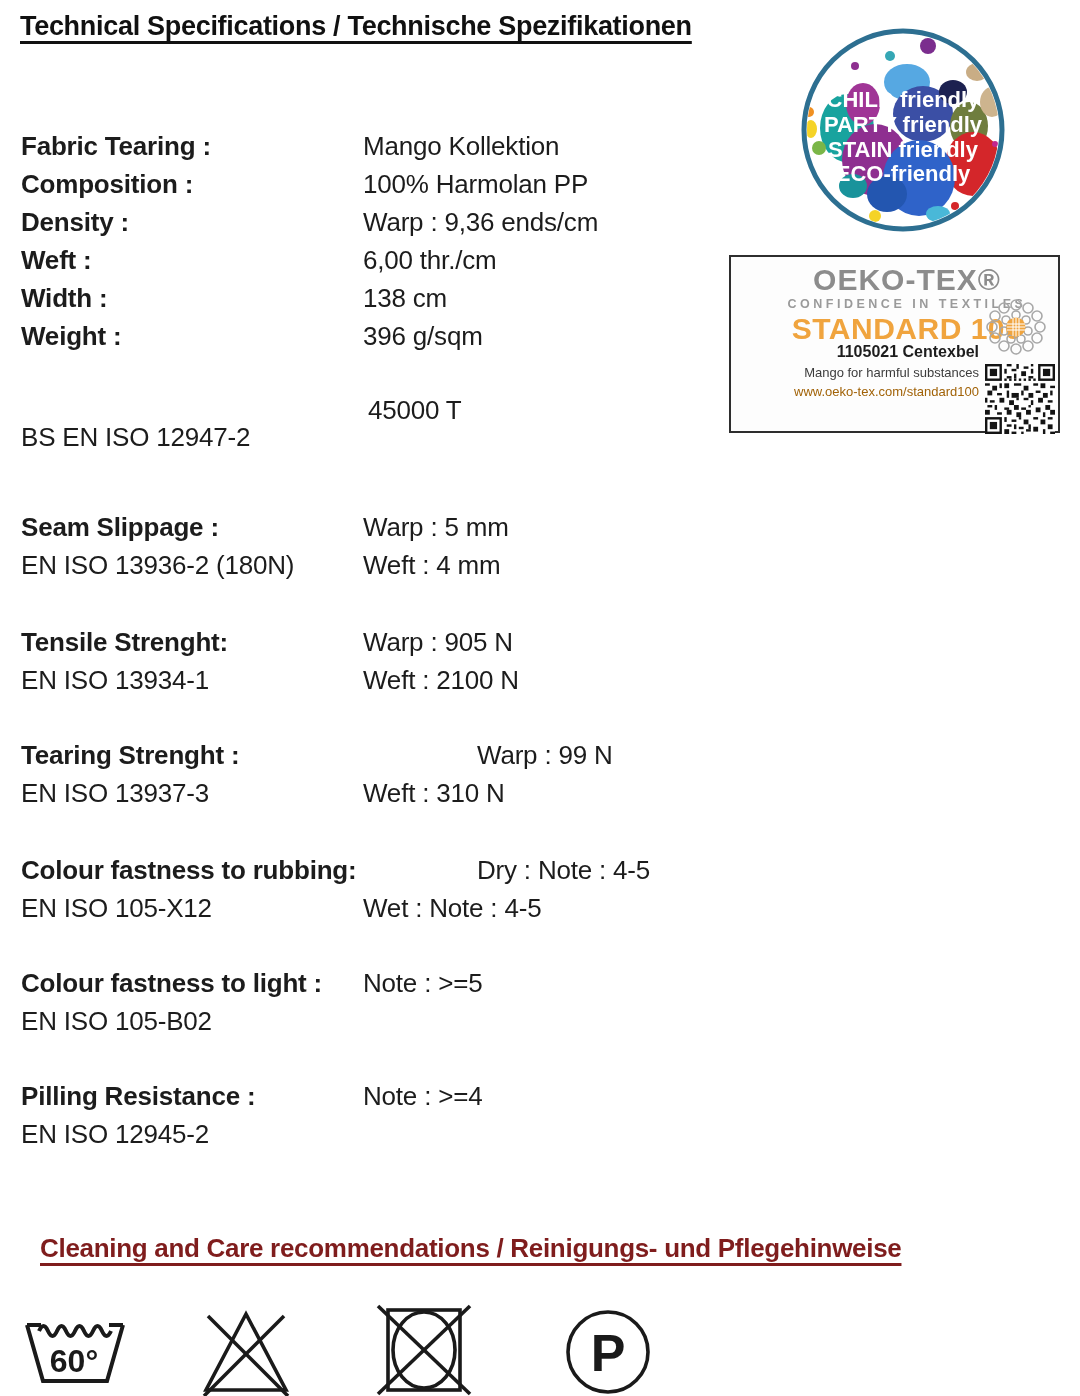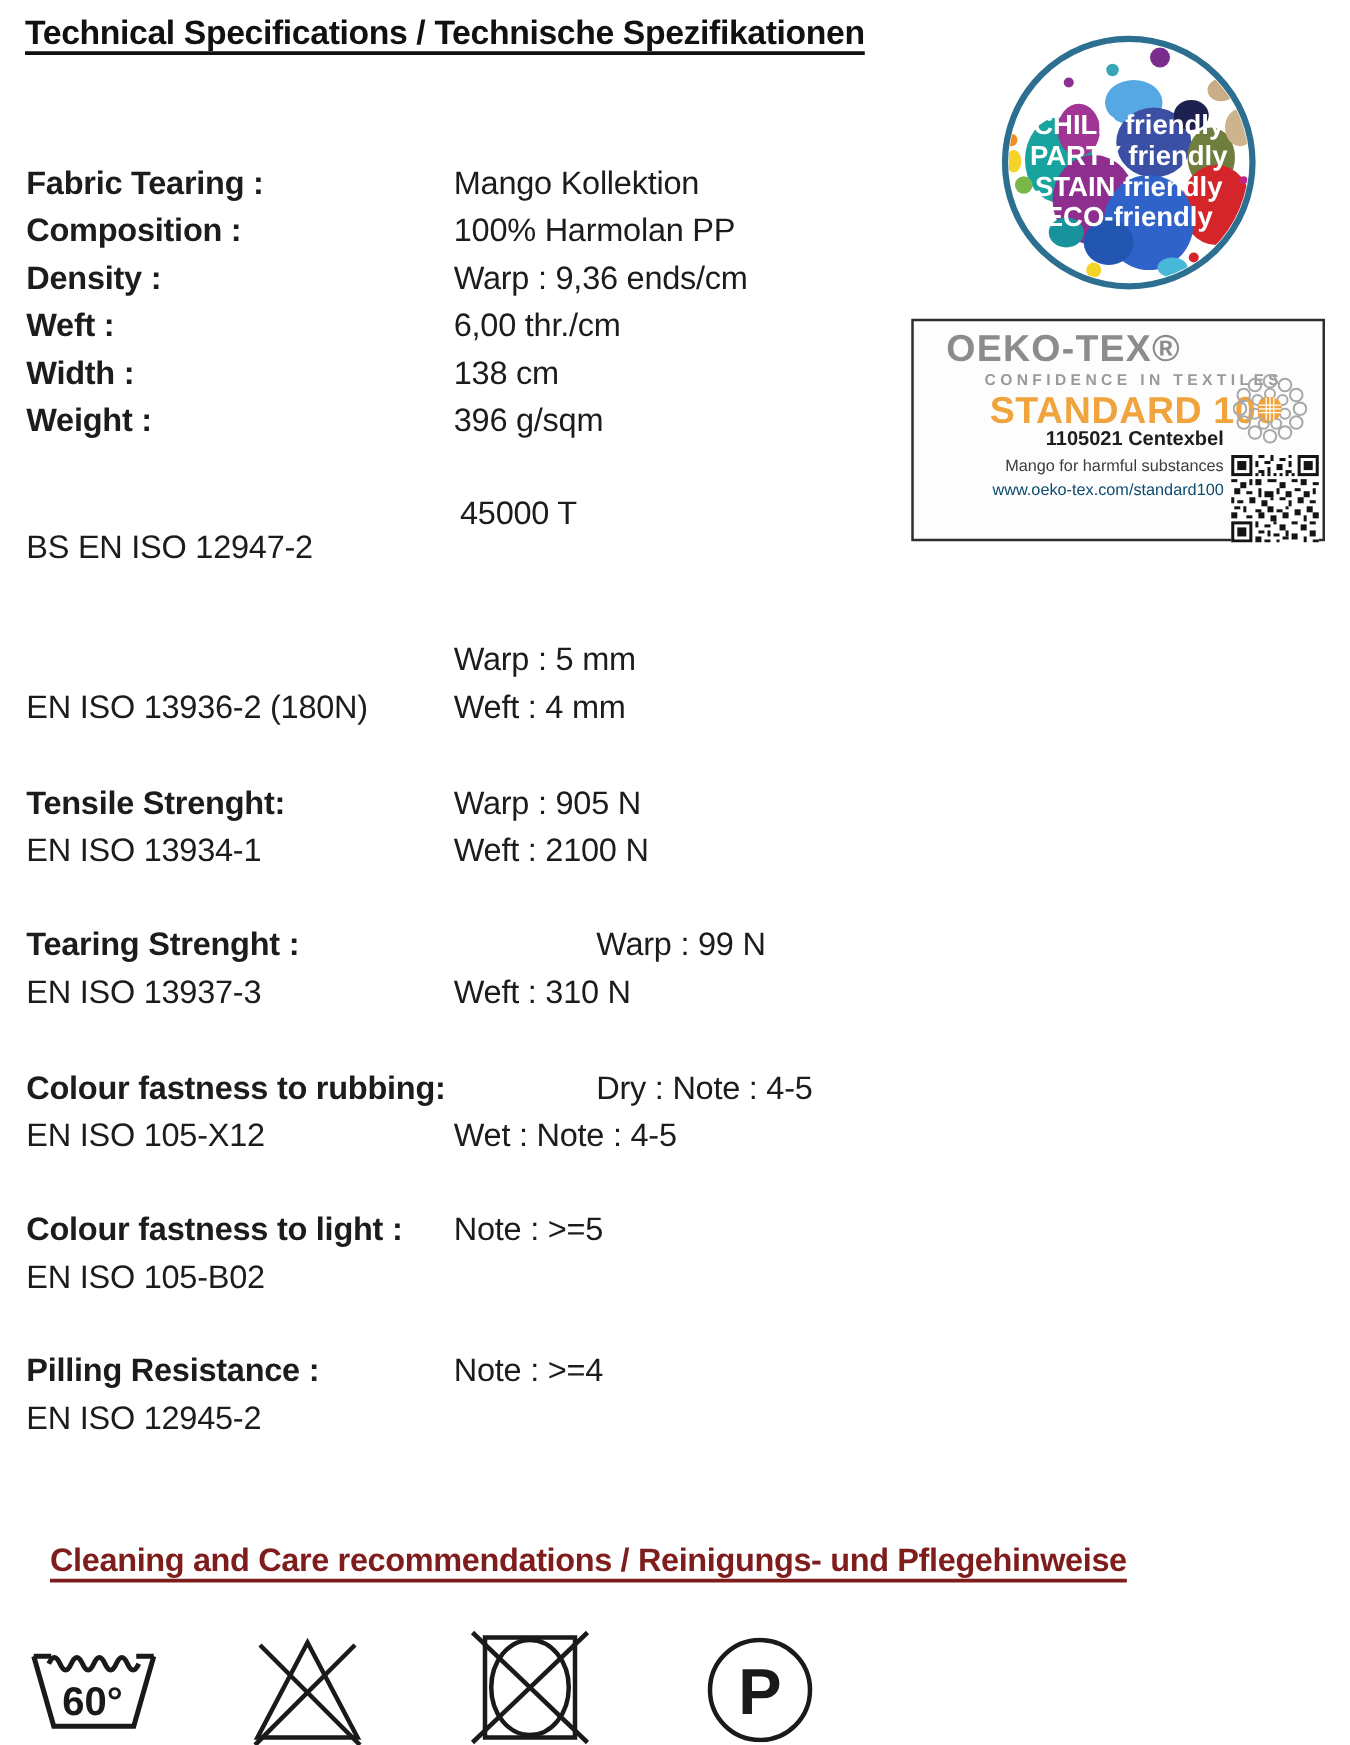--- a/index.html
+++ b/index.html
@@ -19,32 +19,32 @@
   .v-ind{left:477px;}
   .care-head{
     left:21px;top:1233px;font-size:26px;font-weight:bold;letter-spacing:-0.3px;color:#7f1d1d;
     text-decoration:underline;text-decoration-thickness:2.5px;text-underline-offset:6px;margin-left:19px;
   }
   
   .oeko{
     position:absolute;left:729px;top:255px;width:331px;height:178px;
     border:2px solid #2e2e2e;background:#fdfdfd;box-sizing:border-box;
   }
-  .oeko .brand{position:absolute;left:26px;top:6px;width:300px;text-align:left;
+  .oeko .brand{position:absolute;left:26px;top:6px;width:300px;text-align:center;
     font-size:30px;font-weight:bold;color:#8c8c8c;letter-spacing:1px;}
   .oeko .tagline{position:absolute;left:26px;top:40px;width:300px;text-align:center;
     font-size:12.5px;color:#9a9a9a;letter-spacing:3.5px;font-weight:bold;}
   .oeko .standard{position:absolute;left:26px;top:55px;width:300px;text-align:center;
     font-size:30px;font-weight:bold;color:#f0a43e;letter-spacing:0.5px;}
   .oeko .cert{position:absolute;left:20px;top:86px;width:228px;text-align:right;
     font-size:16px;font-weight:bold;color:#1d1d1d;}
   .oeko .tested{position:absolute;left:20px;top:108px;width:228px;text-align:right;
     font-size:13px;color:#3c3c3c;}
   .oeko .url{position:absolute;left:20px;top:127px;width:228px;text-align:right;
-    font-size:13px;color:#0c4a6e;}
+    font-size:13px;color:#a16207;}
   .oeko .flower{position:absolute;left:255px;top:42px;}
   .oeko .qr{position:absolute;left:252px;top:107px;}
   svg text{font-family:"Liberation Sans",sans-serif;}
 </style>
 </head>
 <body>
 
 <div class="page">
 
   <div class="abs title">Technical Specifications / Technische Spezifikationen</div>
@@ -58,20 +58,21 @@
   <div class="abs lbl" style="top:245px">Weft :</div>
   <div class="abs val" style="top:245px">6,00 thr./cm</div>
   <div class="abs lbl" style="top:283px">Width :</div>
   <div class="abs val" style="top:283px">138 cm</div>
   <div class="abs lbl" style="top:321px">Weight :</div>
   <div class="abs val" style="top:321px">396 g/sqm</div>
 
   <div class="abs val v-abr" style="top:395px">45000 T</div>
   <div class="abs std" style="top:422px">BS EN ISO 12947-2</div>
 
+  <div class="abs lbl" style="top:512px">Seam Slippage :</div>
   <div class="abs val" style="top:512px">Warp : 5 mm</div>
   <div class="abs std" style="top:550px">EN ISO 13936-2 (180N)</div>
   <div class="abs val" style="top:550px">Weft : 4 mm</div>
 
   <div class="abs lbl" style="top:627px">Tensile Strenght:</div>
   <div class="abs val" style="top:627px">Warp : 905 N</div>
   <div class="abs std" style="top:665px">EN ISO 13934-1</div>
   <div class="abs val" style="top:665px">Weft : 2100 N</div>
 
   <div class="abs lbl" style="top:740px">Tearing Strenght :</div>

